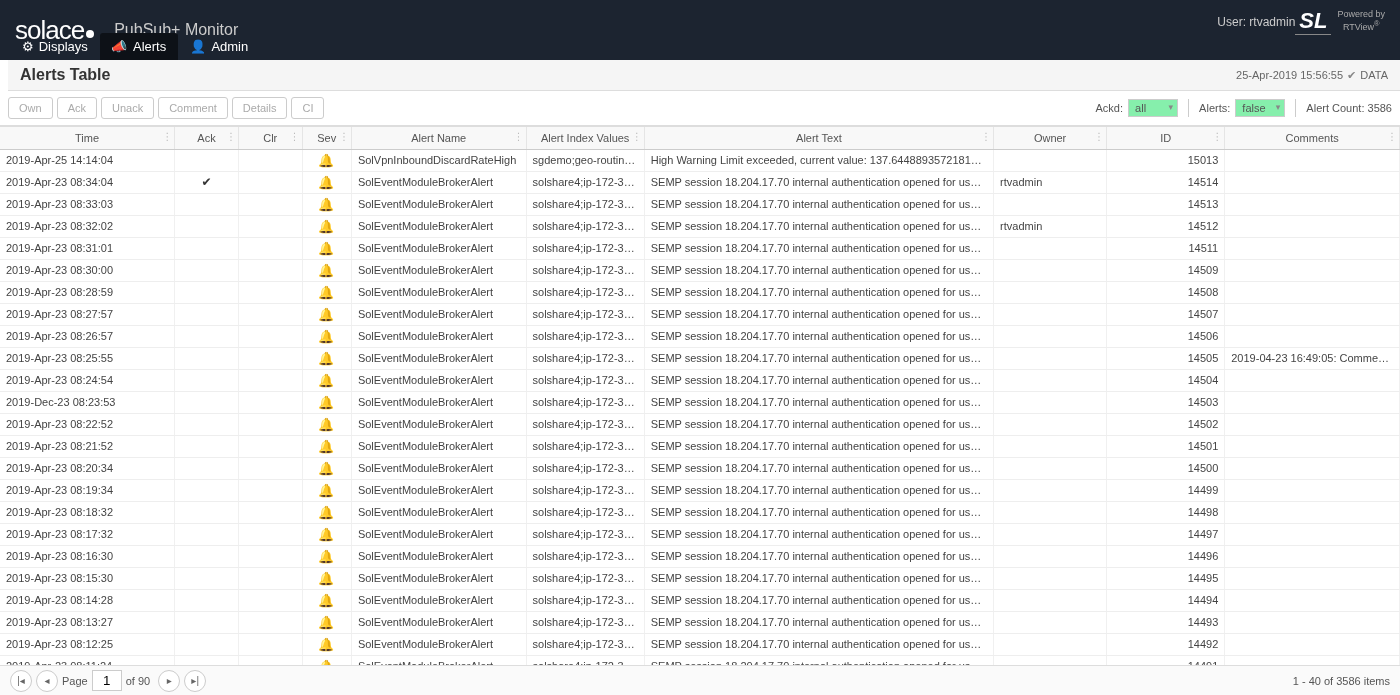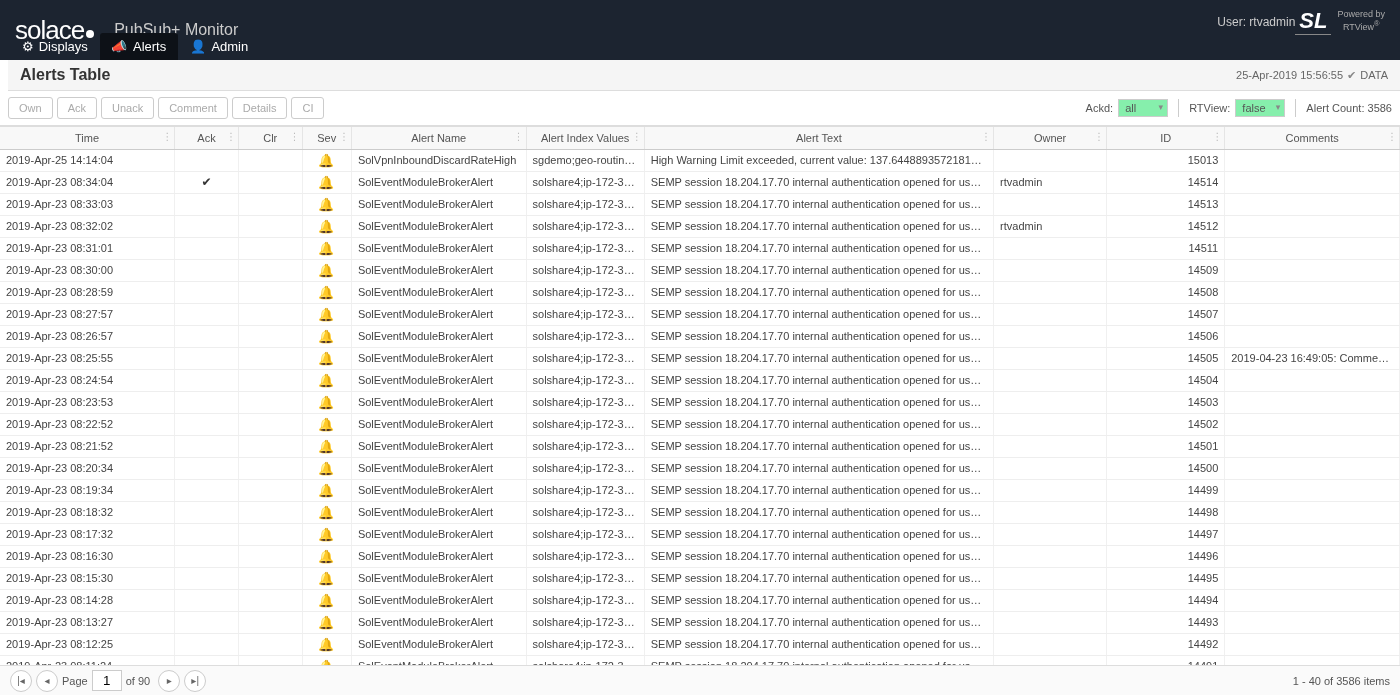--- a/index.html
+++ b/index.html
@@ -103,21 +103,21 @@
     <button class="btn">Own</button>
     <button class="btn">Ack</button>
     <button class="btn">Unack</button>
     <button class="btn">Comment</button>
     <button class="btn">Details</button>
     <button class="btn">CI</button>
   </div>
   <div class="filter-group">
     <span><label>Ackd:</label> <span class="sel">all</span></span>
     <div class="divider"></div>
-    <span><label>RTView:</label> <span class="sel">false</span></span>
+    <span><label>Alerts:</label> <span class="sel">false</span></span>
     <div class="divider"></div>
     <span><span>Alert Count:</span> <span>3586</span></span>
   </div>
 </div>
 
 <div class="table-wrap">
 <table>
   <thead>
         <tr id="header-row">
           <th class="c-time">Time<span class="grip">⋮</span></th>
@@ -259,21 +259,21 @@
           <td class="c-clr center"></td>
           <td class="c-sev center bell">🔔</td>
           <td class="c-name left">SolEventModuleBrokerAlert</td>
           <td class="c-idx left">solshare4;ip-172-31-49-123</td>
           <td class="c-text left">SEMP session 18.204.17.70 internal authentication opened for user admin (admin)</td>
           <td class="c-owner left"></td>
           <td class="c-id right">14504</td>
           <td class="c-comments left"></td>
         </tr>
         <tr>
-          <td class="c-time left">2019-Apr-23 08:23:53</td>
+          <td class="c-time left">2019-Dec-23 08:23:53</td>
           <td class="c-ack center ack-check"></td>
           <td class="c-clr center"></td>
           <td class="c-sev center bell">🔔</td>
           <td class="c-name left">SolEventModuleBrokerAlert</td>
           <td class="c-idx left">solshare4;ip-172-31-49-123</td>
           <td class="c-text left">SEMP session 18.204.17.70 internal authentication opened for user admin (admin)</td>
           <td class="c-owner left"></td>
           <td class="c-id right">14503</td>
           <td class="c-comments left"></td>
         </tr>

